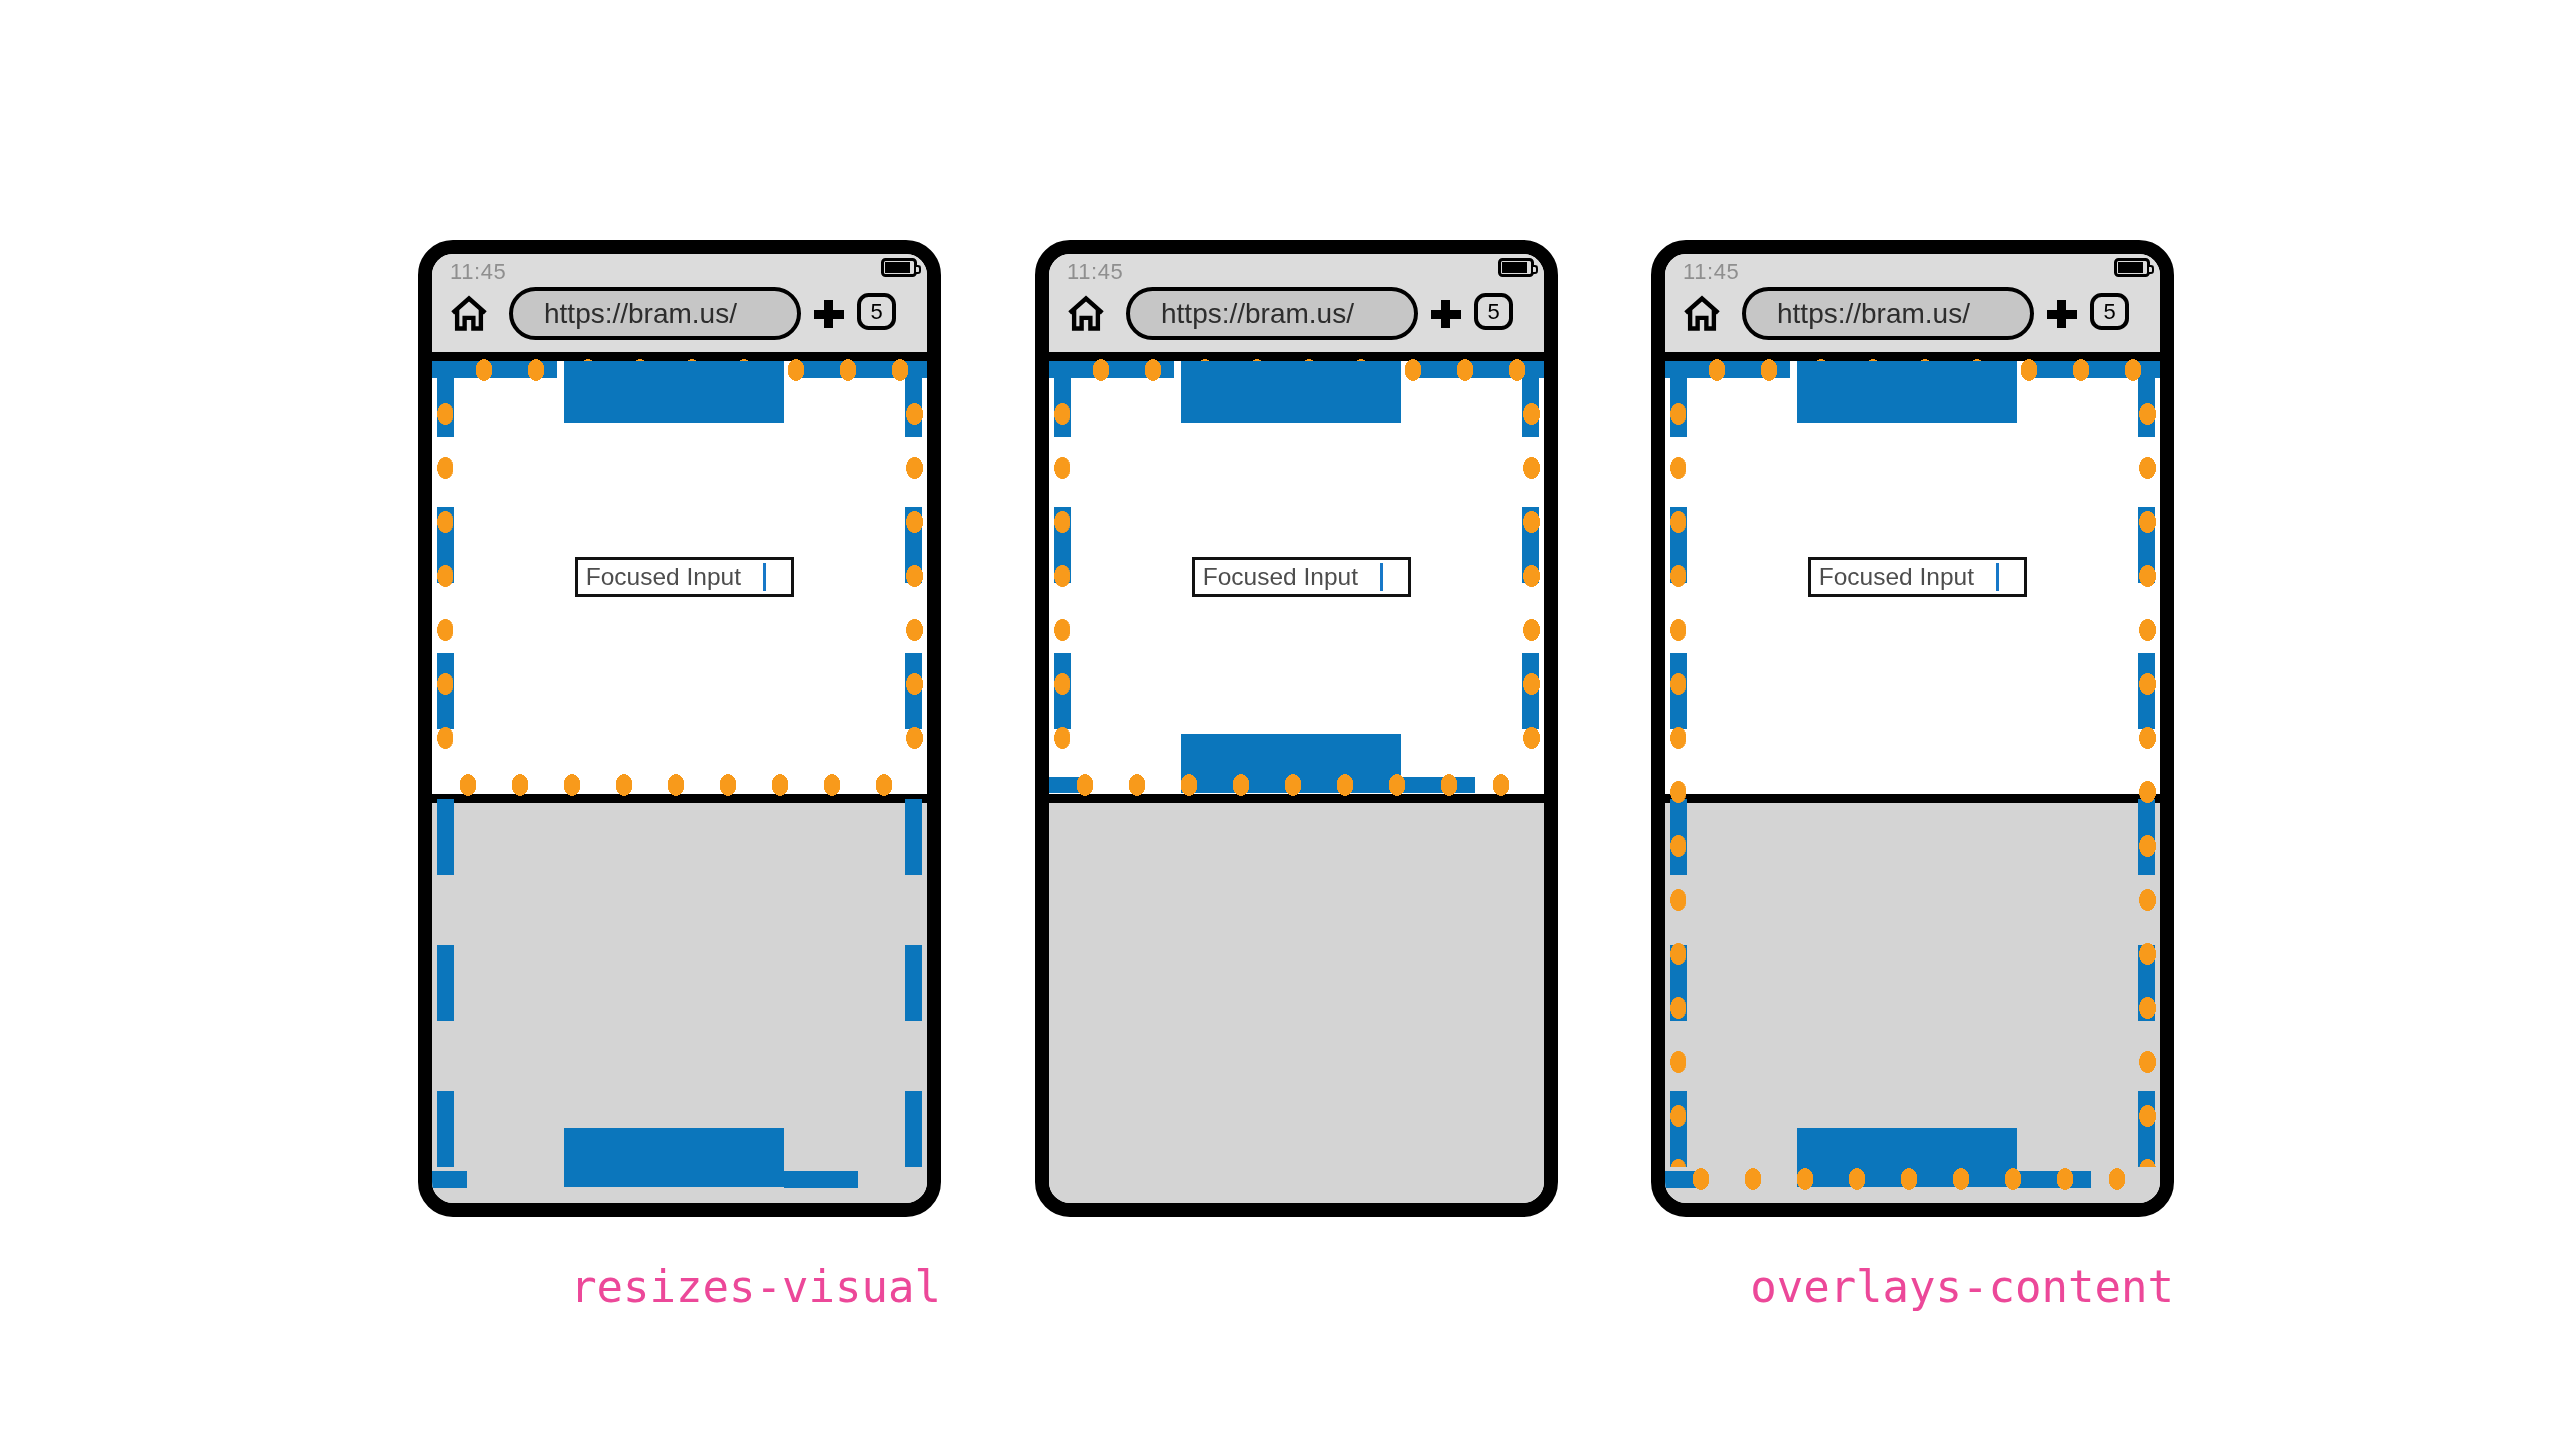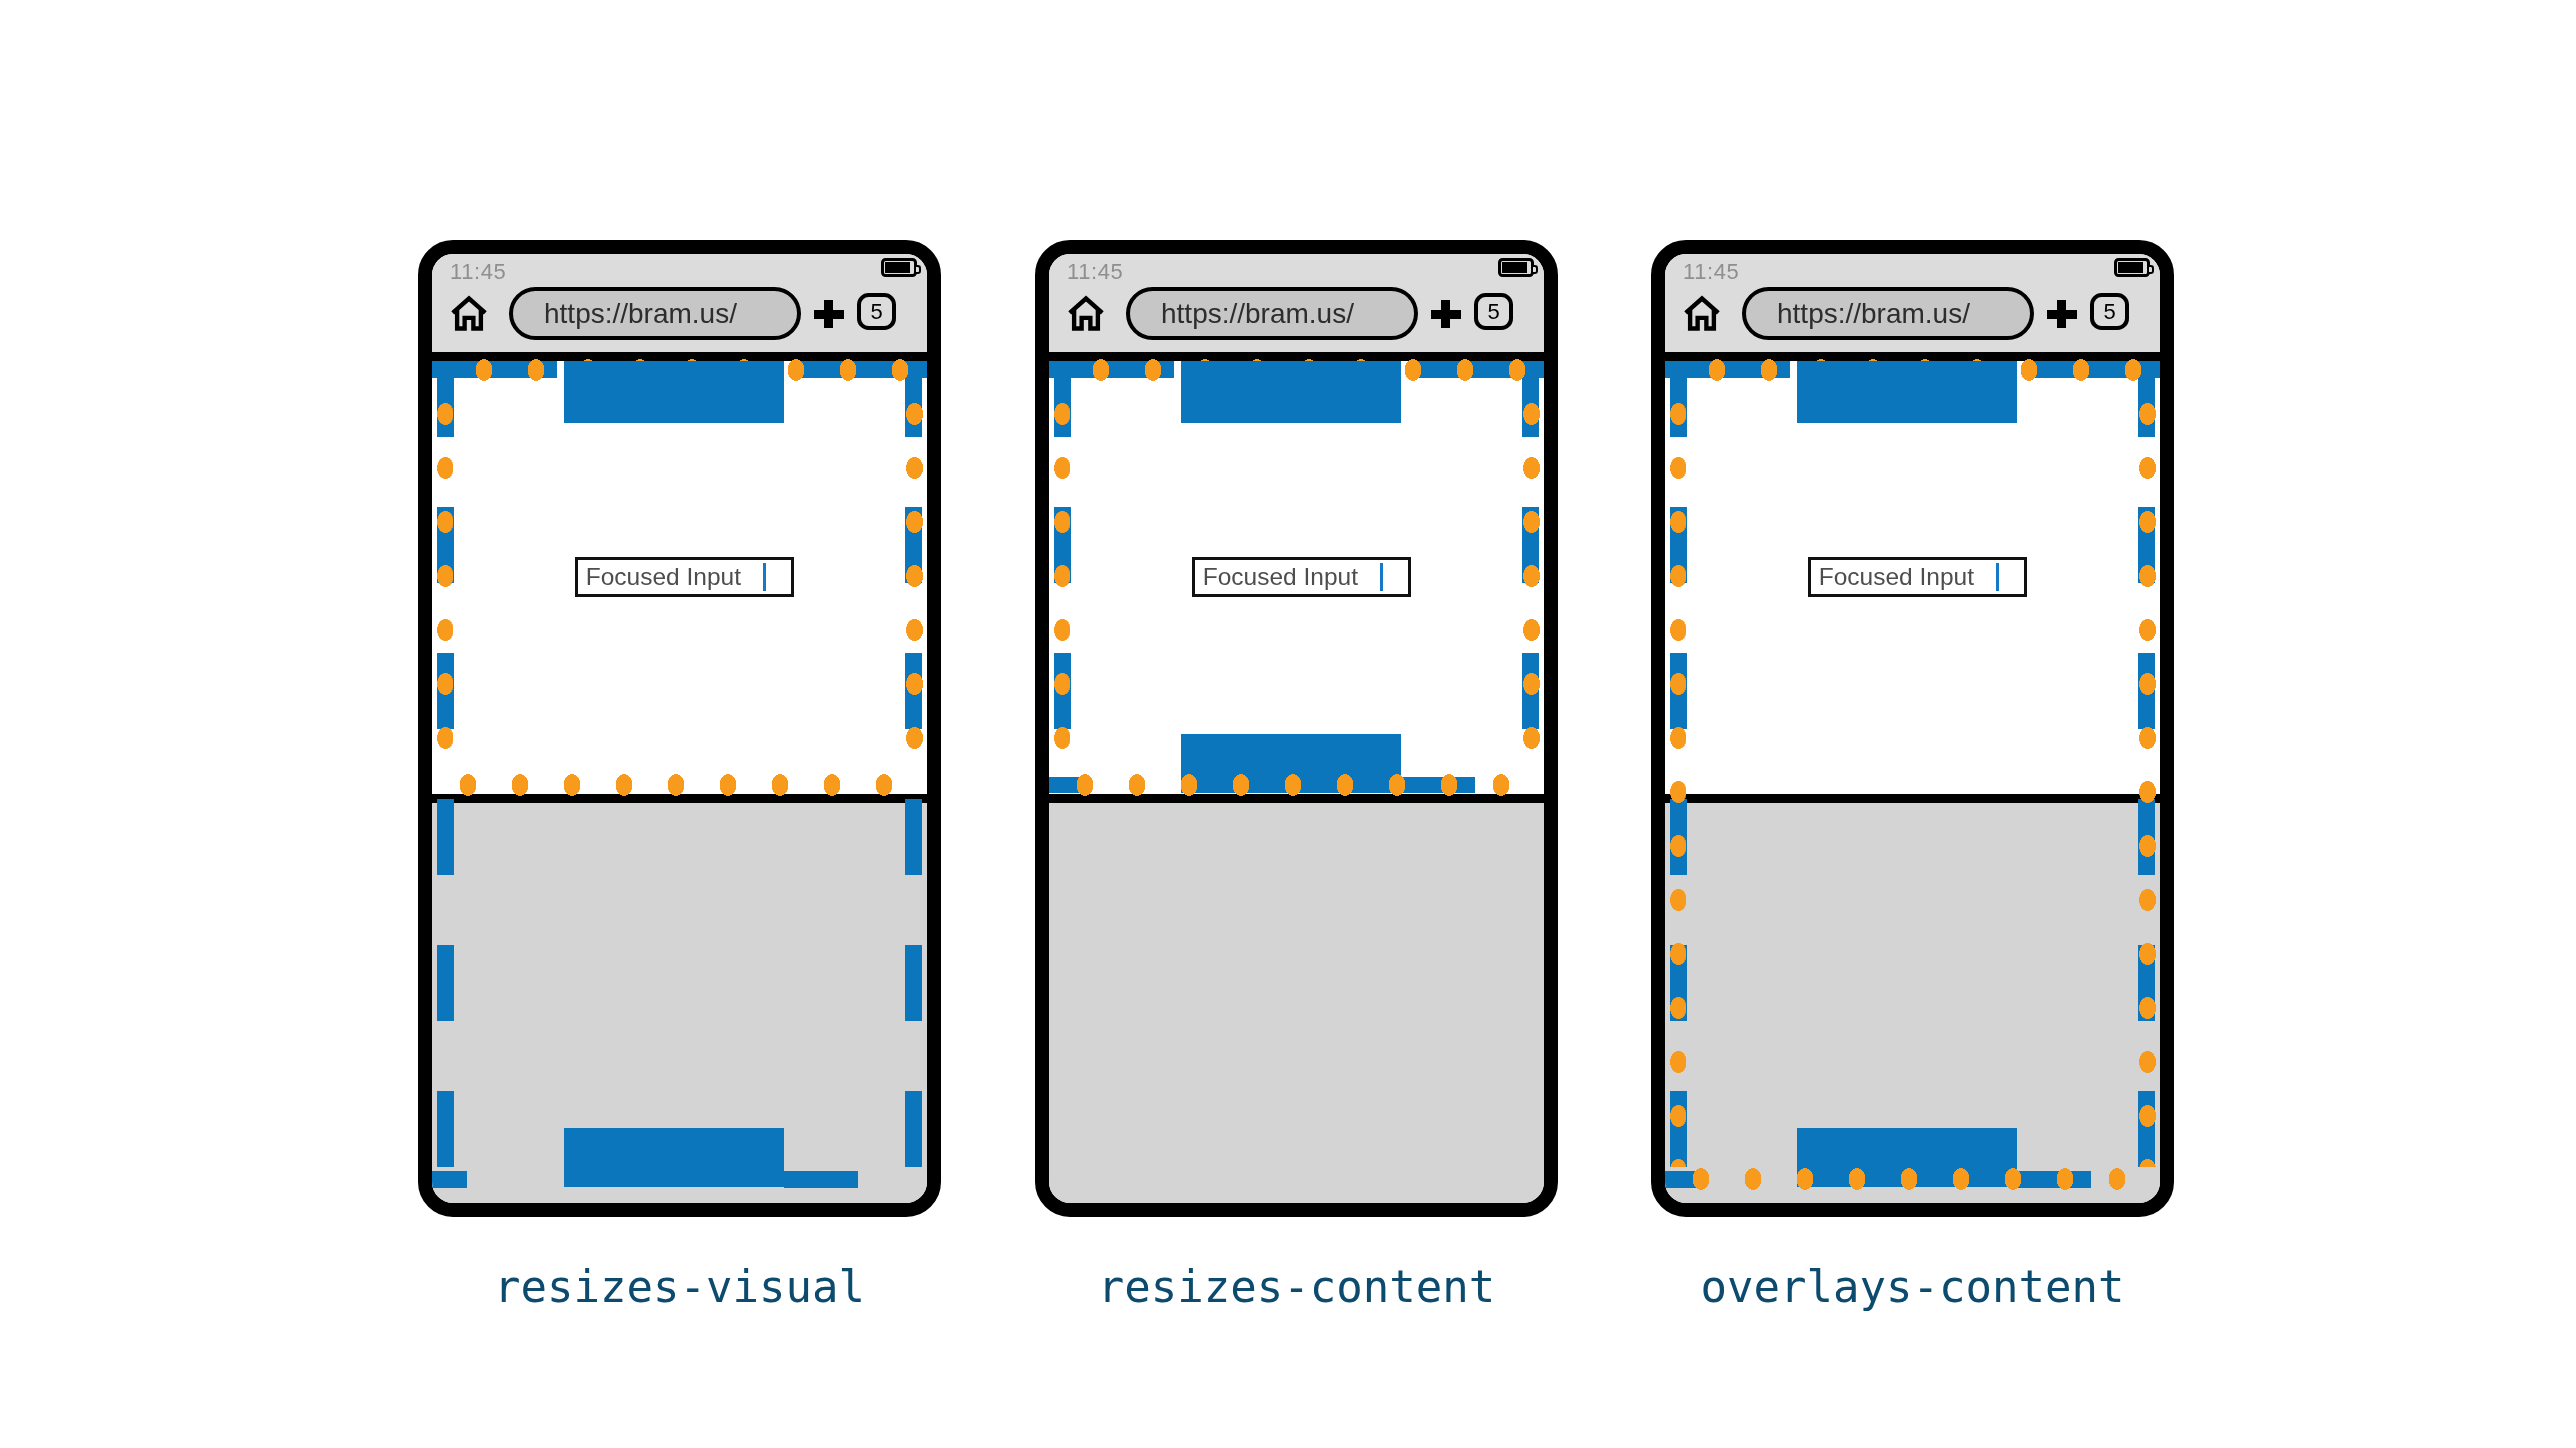--- a/index.html
+++ b/index.html
@@ -62,22 +62,22 @@
           background-size:16.7px 54px;background-repeat:repeat-y;}
   .dots-v.l{left:4.5px;top:133px;} .dots-v.r{left:474px;top:133px;}
   .p0 .dots-v,.p1 .dots-v{height:379px;}
   .p2 .dots-v{height:780px;}
   
   .finput{position:absolute;left:143px;top:303px;width:219px;height:40px;box-sizing:border-box;
           background:#fff;border:3.2px solid #111;z-index:6;display:flex;align-items:center;gap:21px;}
   .finput .val{margin-left:7.7px;font-size:24.5px;color:#4d4d4d;}
   .caret{display:inline-block;width:3.2px;height:28px;background:#1778c8;margin-left:0.6px;}
   
-  .caption{position:absolute;top:1261px;width:523px;text-align:center;
-           font-family:"DejaVu Sans Mono",monospace;font-size:44px;color:#0c4a6e;}
+  .caption{position:absolute;top:1261px;width:523px;text-align:right;
+           font-family:"DejaVu Sans Mono",monospace;font-size:44px;color:#ec4899;}
   .caption.c0{left:418px;} .caption.c1{left:1035px;} .caption.c2{left:1651px;}
   .homesvg{stroke:#000;stroke-width:7;fill:none;}
 </style>
 </head>
 <body>
 
 <div id="canvas">
 
   <div class="phone p0">
     <div class="screen">
@@ -162,21 +162,20 @@
       <div class="dots-v l"></div>
       <div class="dots-v r"></div>
       <div class="dots-h dots-bottom"></div>
 
       <div class="finput">
         <span class="val">Focused Input</span>
         <span class="caret"></span>
       </div>
     </div>
   </div>
-  <div class="caption c1">resizes-content</div>
 
   <div class="phone p2">
     <div class="screen">
       <div class="statusbar">
         <div class="time">11:45</div>
         <div class="battery">
             <div class="level"></div>
             <div class="nub"></div>
           </div>
         <svg class="home" viewBox="0 0 64 62">

